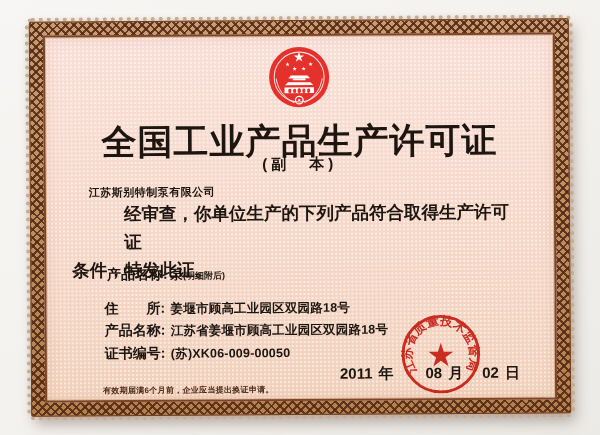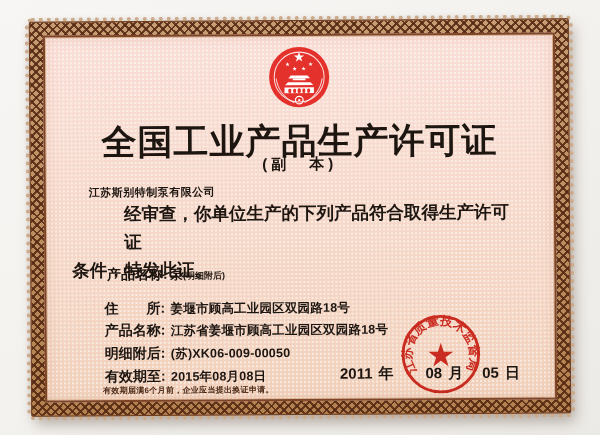--- a/index.html
+++ b/index.html
@@ -118,35 +118,32 @@
         <div class="row r0">
           <span class="lbl">产品名称:</span><span class="val">泵</span><span class="valnote">(明细附后)</span>
         </div>
         <div class="row r1">
           <span class="lbl">住　　所:</span><span class="val">姜堰市顾高工业园区双园路18号</span>
         </div>
         <div class="row r2">
           <span class="lbl">产品名称:</span><span class="val">江苏省姜堰市顾高工业园区双园路18号</span>
         </div>
         <div class="row r3">
-          <span class="lbl">明细附后:</span><span class="val">(苏)XK06-009-00050</span>
-        </div>
-        <div class="row r4">
-          <span class="lbl">有效期至:</span><span class="val">2015年08月08日</span>
+          <span class="lbl">证书编号:</span><span class="val">(苏)XK06-009-00050</span>
         </div>
       </div>
 
       <div class="note">有效期届满6个月前，企业应当提出换证申请。</div>
 
       <div class="date">
         <span>2011</span>
         <span class="u">年</span>
         <span class="m">08</span>
         <span class="u">月</span>
-        <span class="d">05</span>
+        <span class="d">02</span>
         <span class="u">日</span>
       </div>
 
       <svg class="seal" width="84" height="84" viewBox="0 0 100 100">
         <circle cx="50" cy="50" r="45" fill="none" stroke="#d02318" stroke-width="3.4"></circle>
         <use href="#star" transform="translate(50,52) scale(15.5)" fill="#d02318"></use>
         <path id="sealArc" d="M21.3,70.1 A35,35 0 1 1 78.7,70.1" fill="none"></path>
         <text font-size="14.5" font-weight="bold" fill="#d02318">
           <textPath href="#sealArc" textLength="150" lengthAdjust="spacingAndGlyphs">江苏省质量技术监督局</textPath>
         </text>

